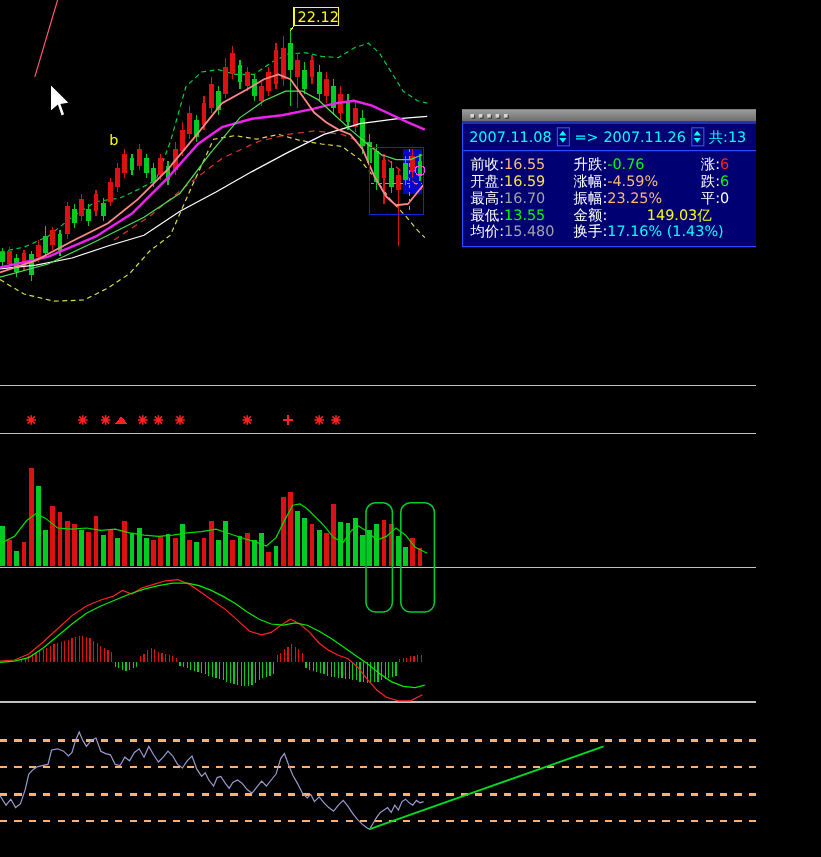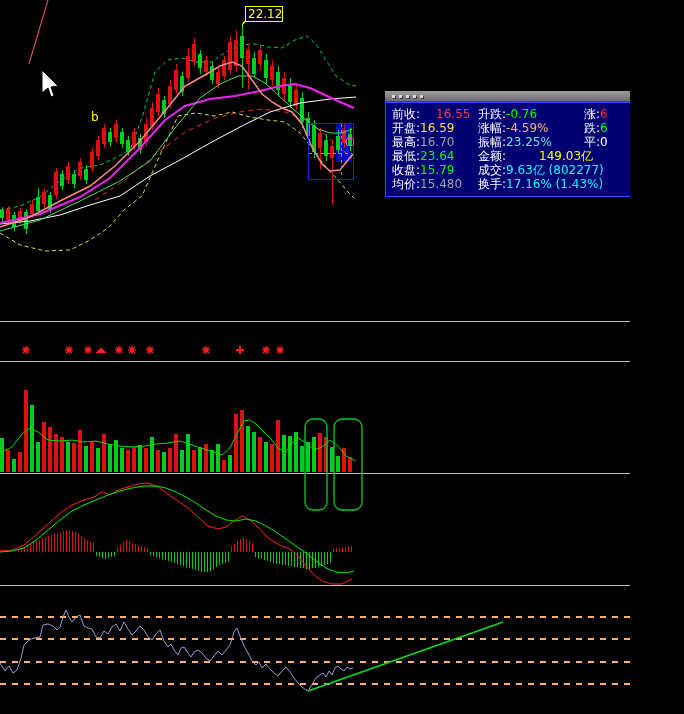--- a/index.html
+++ b/index.html
@@ -421,43 +421,53 @@
 
   <div class="info-panel">
     <div class="panel-titlebar">
       <span class="grip-dot"></span>
       <span class="grip-dot"></span>
       <span class="grip-dot"></span>
       <span class="grip-dot"></span>
       <span class="grip-dot"></span>
     </div>
     <div class="panel-body">
+      <div class="date-row">
+        <span>2007.11.08</span>
+        <span class="spinner">
+          <span class="spin-up"></span>
+          <span class="spin-down"></span>
+        </span>
+        <span>=&gt;</span>
+        <span>2007.11.26</span>
+        <span class="spinner">
+          <span class="spin-up"></span>
+          <span class="spin-down"></span>
+        </span>
+        <span>共:13</span>
+      </div>
       <div class="stats">
           <div class="stat-row">
-            <span class="stat-cell"><span>前收:</span><span style="color: #ef4444; margin-left: 16px;">16.55</span></span>
+            <span class="stat-cell"><span>前收:</span><span style="color: #fdba74;">16.55</span></span>
             <span class="stat-cell"><span>升跌:</span><span style="color: rgb(0, 255, 0);">-0.76</span></span>
             <span class="stat-cell"><span>涨:</span><span style="color: rgb(255, 34, 34);">6</span></span>
           </div>
           <div class="stat-row">
             <span class="stat-cell"><span>开盘:</span><span style="color: #fde047;">16.59</span></span>
             <span class="stat-cell"><span>涨幅:</span><span style="color: #fdba74;">-4.59%</span></span>
             <span class="stat-cell"><span>跌:</span><span style="color: rgb(0, 255, 0);">6</span></span>
           </div>
           <div class="stat-row">
             <span class="stat-cell"><span>最高:</span><span style="color: #a3a3a3;">16.70</span></span>
-            <span class="stat-cell"><span>振幅:</span><span style="color: #5eead4;">23.25%</span></span>
+            <span class="stat-cell"><span>振幅:</span><span style="color: #fdba74;">23.25%</span></span>
             <span class="stat-cell"><span>平:</span><span style="color: rgb(255, 255, 255);">0</span></span>
           </div>
           <div class="stat-row">
-            <span class="stat-cell"><span>最低:</span><span style="color: rgb(0, 255, 0);">23.64</span></span>
+            <span class="stat-cell"><span>最低:</span><span style="color: rgb(0, 255, 0);">13.55</span></span>
             <span class="stat-cell"><span>金额:</span><span style="color: rgb(255, 255, 0); margin-left: 33px;">149.03亿</span></span>
-          </div>
-          <div class="stat-row">
-            <span class="stat-cell"><span>收盘:</span><span style="color: rgb(0, 255, 0);">15.79</span></span>
-            <span class="stat-cell"><span>成交:</span><span style="color: rgb(0, 255, 255);">9.63亿 (802277)</span></span>
           </div>
           <div class="stat-row">
             <span class="stat-cell"><span>均价:</span><span style="color: #a3a3a3;">15.480</span></span>
             <span class="stat-cell"><span>换手:</span><span style="color: rgb(0, 255, 255); margin-top: 21px;">17.16% (1.43%)</span></span>
           </div>
         </div>
     </div>
   </div>
 
 </div>

